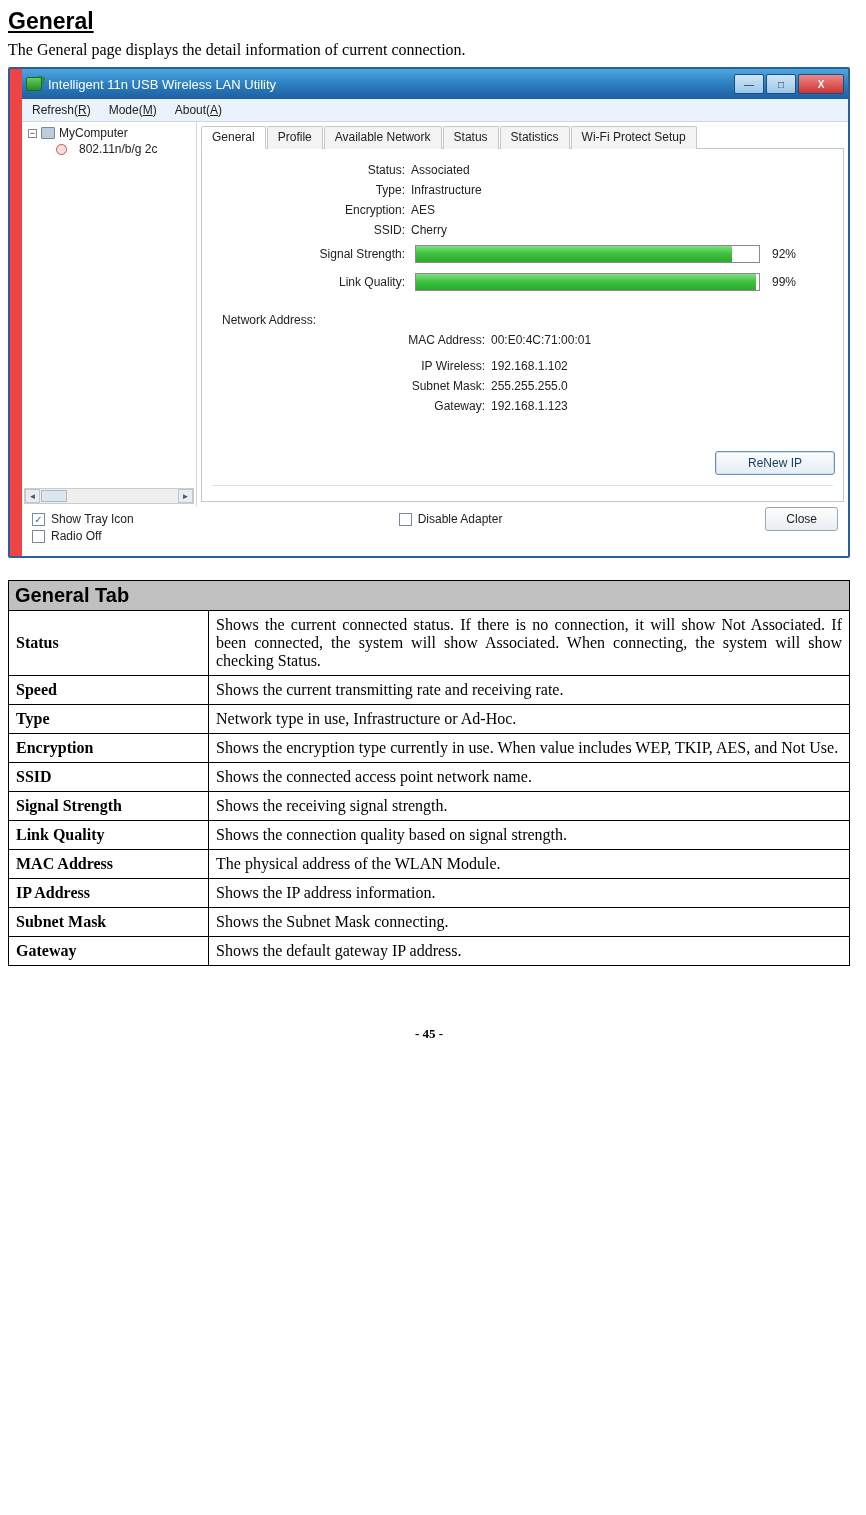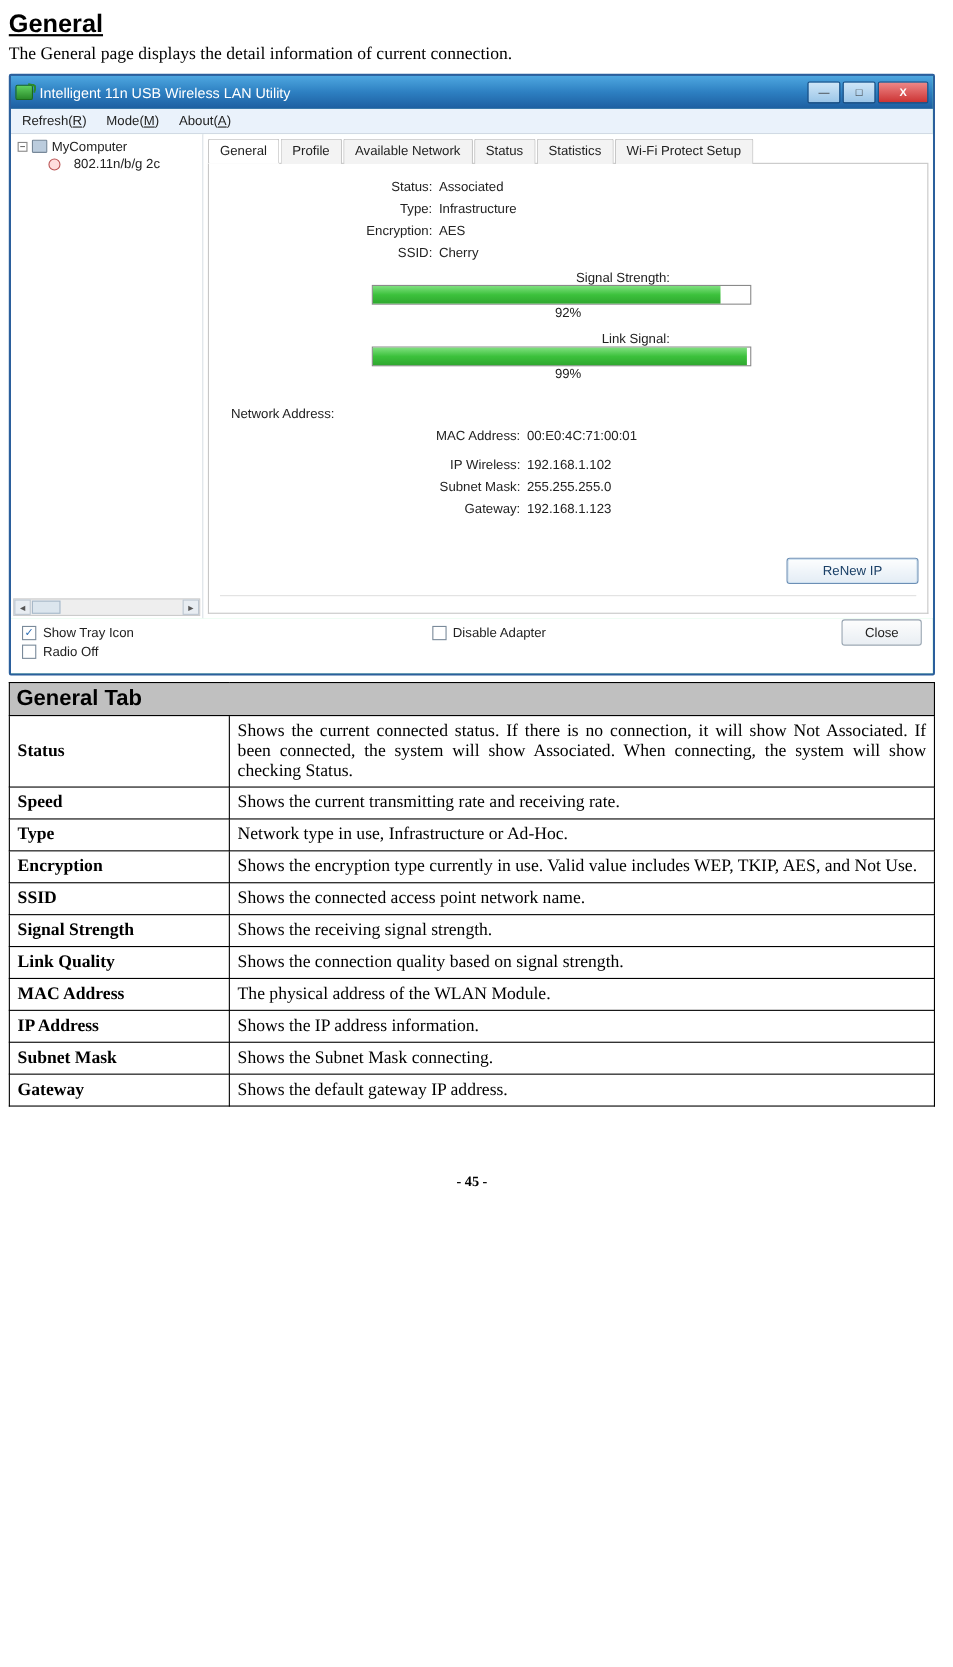--- a/index.html
+++ b/index.html
@@ -1,19 +1,19 @@
 <!DOCTYPE html>
 <html><head>
 <meta charset="utf-8">
 <style>
   * { box-sizing: border-box; margin: 0; padding: 0; }
   body { font-family: "Times New Roman", serif; background: #fff; width: 866px; margin: 0 auto; padding: 8px 16px 0 8px; }
   .page-title { font-size: 23px; font-weight: bold; text-decoration: underline; margin-bottom: 6px; font-family: Arial, sans-serif; }
   .intro { font-size: 16px; margin-bottom: 8px; }
-  .app-window { border: 2px solid #2b5f9c; border-radius: 2px; background: #86efac; font-family: "Segoe UI", Tahoma, sans-serif; font-size: 12px; color: #222; margin-bottom: 6px; }
+  .app-window { border: 2px solid #2b5f9c; border-radius: 2px; background: #ef4444; font-family: "Segoe UI", Tahoma, sans-serif; font-size: 12px; color: #222; margin-bottom: 22px; padding-left: 12px; }
   .titlebar { display: flex; align-items: center; justify-content: space-between; height: 30px; background: linear-gradient(to bottom, #4ea7e0 0%, #2d7fc1 50%, #1d5ea0 100%); padding: 0 4px; }
   .titlebar-left { display: flex; align-items: center; gap: 6px; }
   .app-icon { width: 16px; height: 14px; background: linear-gradient(#5fd05f,#2a8a2a); border: 1px solid #1c6a1c; border-radius: 2px; position: relative; }
   .app-icon::after { content:""; position:absolute; right:-4px; top:-2px; width:6px; height:6px; border:2px solid #2a8a2a; border-left:none; border-bottom:none; border-radius:0 50% 0 0; transform:rotate(10deg);}
   .titlebar-text { color: #fff; font-size: 13px; }
   .win-btns { display: flex; gap: 2px; align-items: center;}
   .win-btn { width: 30px; height: 20px; border: 1px solid #1a4d80; background: linear-gradient(#cfe6f7,#9cc6e8); border-radius: 2px; display:flex; align-items:center; justify-content:center; color:#2d2d2d; font-size:10px;}
   .win-btn.close { width: 46px; background: linear-gradient(#e88,#c33); color:#fff; font-weight:bold;}
   .menubar { display: flex; gap: 18px; padding: 4px 10px; background: #eaf2fb; border-bottom: 1px solid #cfd8e2; }
   .menubar span { cursor: default; }
@@ -33,21 +33,21 @@
   .hscroll .arrow-l{left:0;} .hscroll .arrow-r{right:0;}
   .main-pane { flex:1; padding: 0 4px 4px 4px; background:#fff; }
   .tabs { display:flex; gap:1px; border-bottom:1px solid #c7c7c7; padding-top:3px; }
   .tab { padding: 3px 10px 4px; border:1px solid #c7c7c7; border-bottom:none; background:#f3f3f3; font-size:12px; position:relative; top:1px; border-radius:2px 2px 0 0;}
   .tab.active { background:#fff; border-bottom:1px solid #fff; }
   .content { border:1px solid #c7c7c7; border-top:none; padding: 14px 8px 10px 8px; }
   .kv-block { margin-left: 50px; }
   .kv { display:flex; align-items:center; margin-bottom:6px; font-size:12px;}
   .kv .lbl { width:145px; text-align:right; margin-right:6px; color:#222;}
   .kv .val { color:#222; }
-  .bar-row { display:flex; align-items:center; margin-bottom:10px;flex-direction:column; }
+  .bar-row { display:flex; align-items:center; margin-bottom:10px; }
   .bar-row .lbl { width:195px; text-align:right; margin-right:10px; }
   .bar-wrap { width:345px; height:18px; border:1px solid #8a8a8a; background:#fff; position:relative; margin-right:12px;}
   .bar-fill { height:100%; background: linear-gradient(to bottom, #7fe07f 0%, #3cc13c 50%, #2fa82f 100%); }
   .pct { font-size:12px; }
   .section-label { margin: 22px 0 6px 12px; font-size:12px; }
   .net-kv .lbl { width:225px; }
   .renew-wrap { text-align:right; margin: 38px 0 10px; }
   .renew-btn { display:inline-block; padding: 4px 32px; border:1px solid #6c8fb5; border-radius:3px; background:linear-gradient(#fdfefe,#e3ecf5); color:#1a3f66; font-size:12px; box-shadow: inset 0 0 0 1px #cfe1f0;}
   .divider { height:2px; border-top:1px solid #e0e0e0; margin:4px 2px;}
   .bottom-row { display:flex; align-items:flex-start; padding: 6px 10px 10px; background:#fff;}
@@ -139,21 +139,21 @@
             </div>
         </div>
         <div class="bar-row" style="margin-top:8px;">
           <span class="lbl">Signal Strength:</span>
           <div class="bar-wrap">
               <div class="bar-fill" style="width:92%;"></div>
             </div>
           <span class="pct">92%</span>
         </div>
         <div class="bar-row">
-          <span class="lbl">Link Signal:</span>
+          <span class="lbl">Link Quality:</span>
           <div class="bar-wrap">
               <div class="bar-fill" style="width:99%;"></div>
             </div>
           <span class="pct">99%</span>
         </div>
 
         <div class="section-label">Network Address:</div>
         <div class="kv-block net-kv">
           <div class="kv">
               <span class="lbl">MAC Address:</span>
@@ -218,21 +218,21 @@
       <tr>
         <td class="k">Speed</td>
         <td class="d">Shows the current transmitting rate and receiving rate.</td>
       </tr>
       <tr>
         <td class="k">Type</td>
         <td class="d">Network type in use, Infrastructure or Ad-Hoc.</td>
       </tr>
       <tr>
         <td class="k">Encryption</td>
-        <td class="d">Shows the encryption type currently in use. Valid value includes WEP, TKIP, AES, and Not Use.</td>
+        <td class="d">Shows the encryption type currently in use. When value includes WEP, TKIP, AES, and Not Use.</td>
       </tr>
       <tr>
         <td class="k">SSID</td>
         <td class="d">Shows the connected access point network name.</td>
       </tr>
       <tr>
         <td class="k">Signal Strength</td>
         <td class="d">Shows the receiving signal strength.</td>
       </tr>
       <tr>

